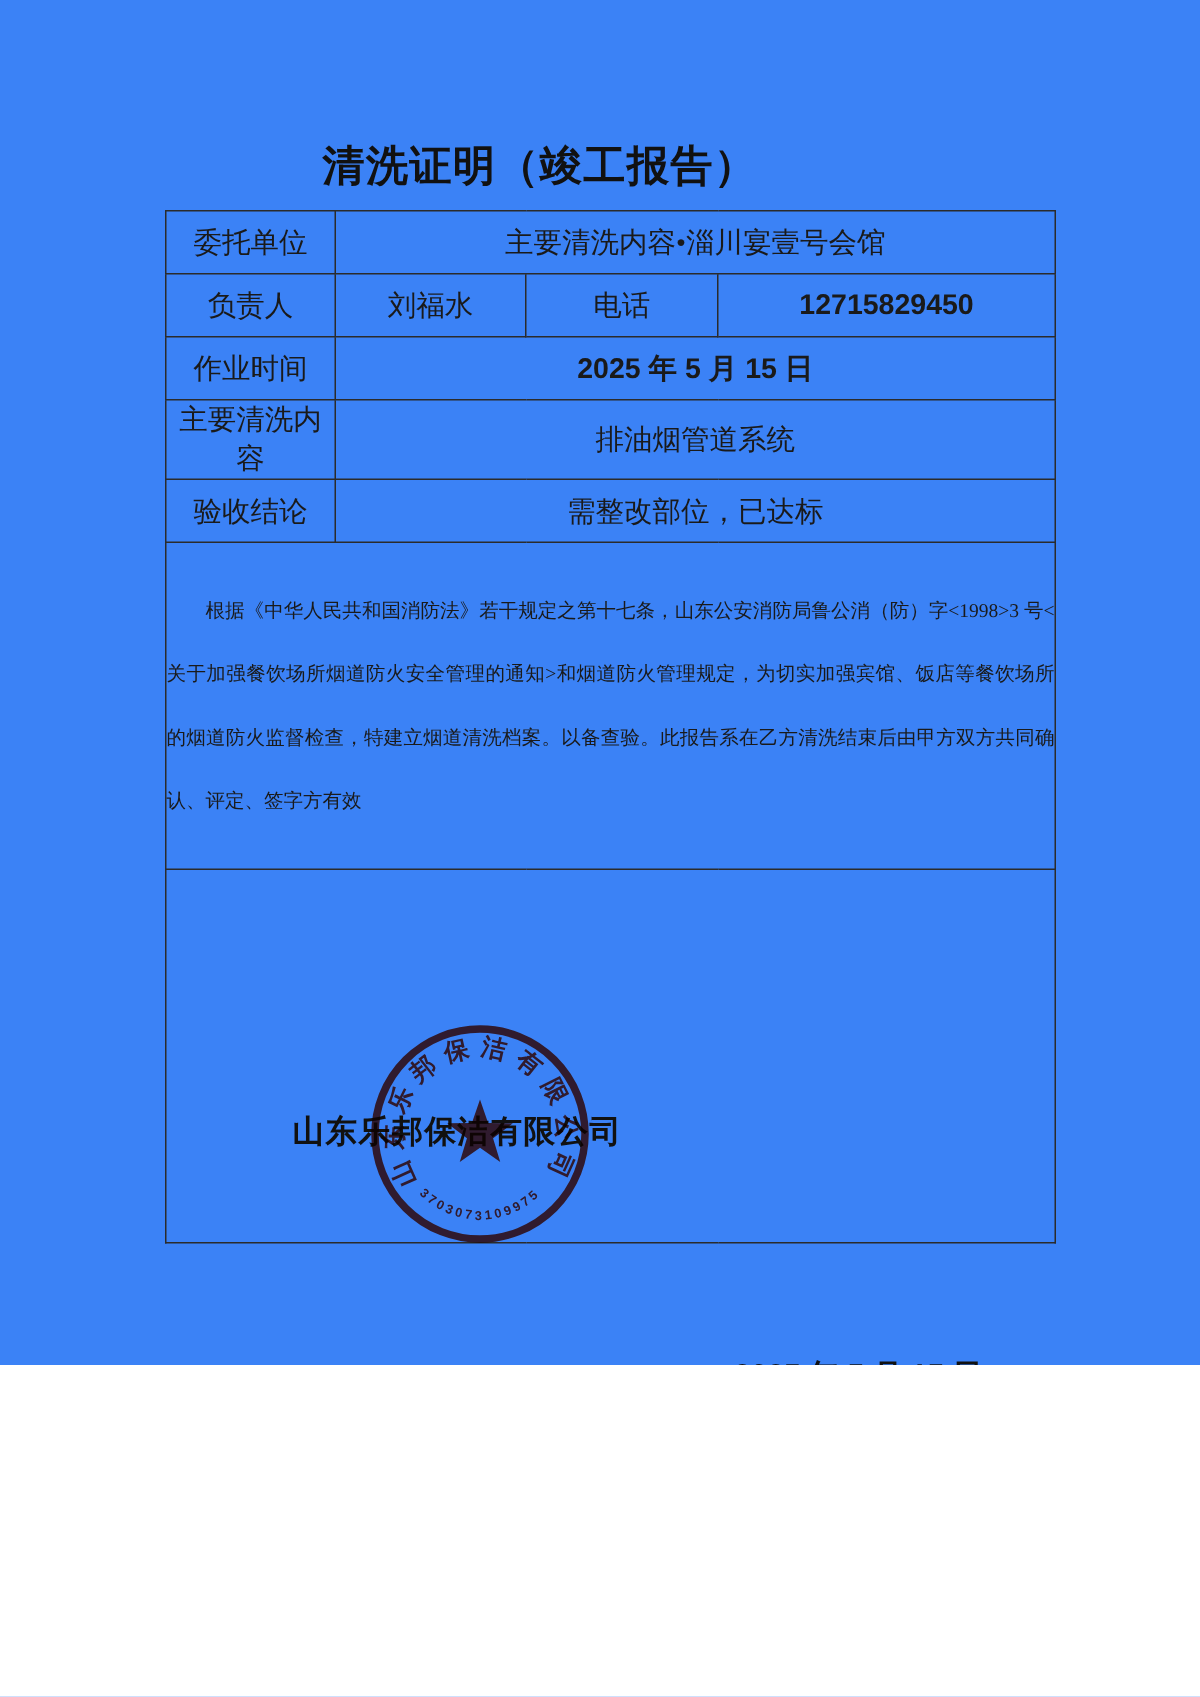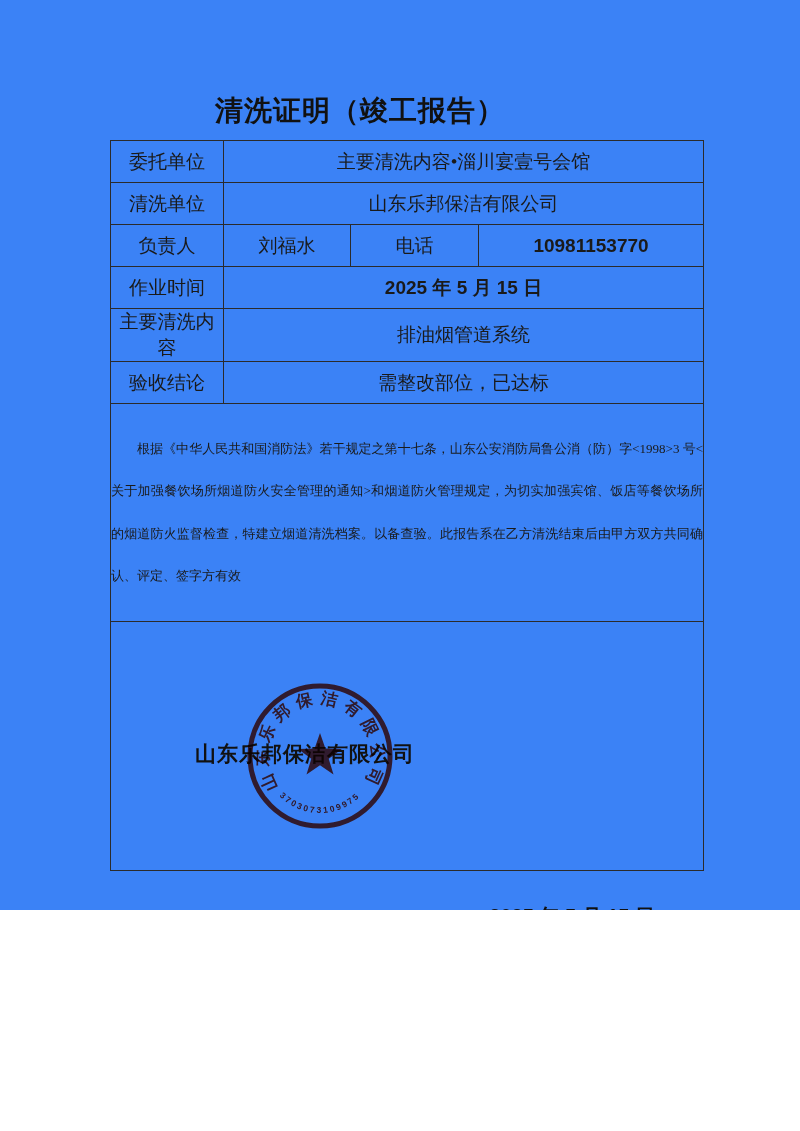--- a/index.html
+++ b/index.html
@@ -96,28 +96,24 @@
         <col style="width:127px">
         <col style="width:128px">
         <col style="width:225px">
     </colgroup>
     <tbody>
       <tr class="data-row">
         <td>委托单位</td>
         <td colspan="3">主要清洗内容•淄川宴壹号会馆</td>
       </tr>
       <tr class="data-row">
-        <td>清洗单位</td>
-        <td colspan="3">山东乐邦保洁有限公司</td>
-      </tr>
-      <tr class="data-row">
         <td>负责人</td>
         <td>刘福水</td>
         <td>电话</td>
-        <td class="num">10981153770</td>
+        <td class="num">12715829450</td>
       </tr>
       <tr class="data-row">
         <td>作业时间</td>
         <td colspan="3" class="num">2025 年 5 月 15 日</td>
       </tr>
       <tr class="data-row">
         <td>主要清洗内容</td>
         <td colspan="3">排油烟管道系统</td>
       </tr>
       <tr class="data-row">

